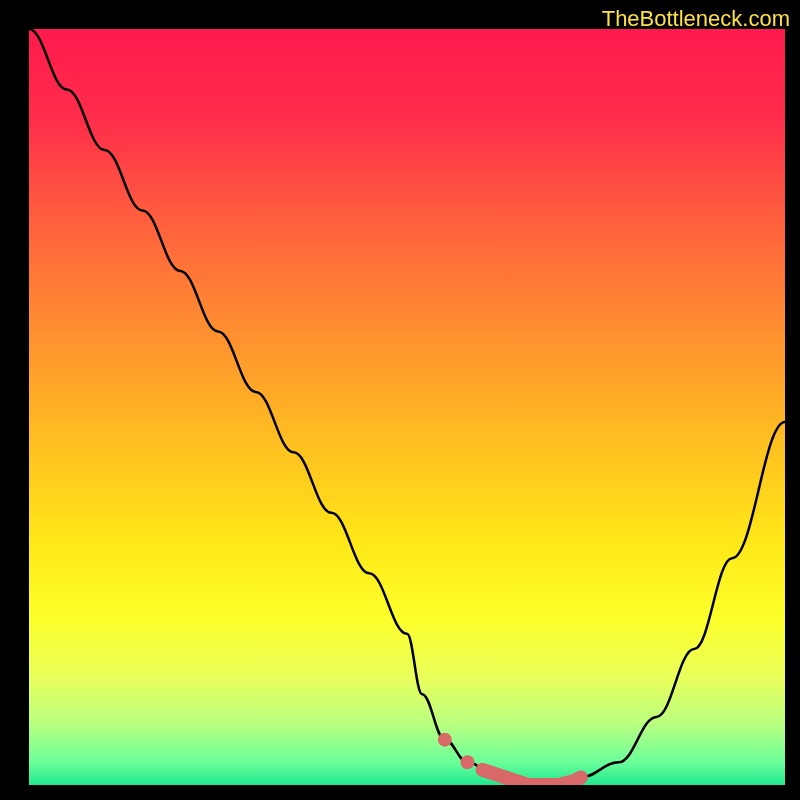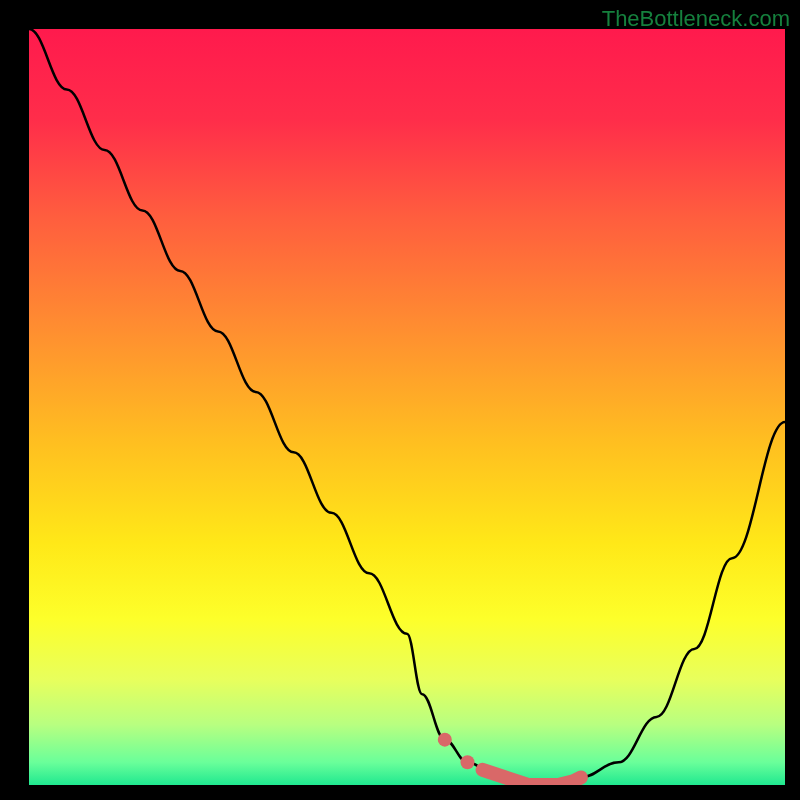--- a/index.html
+++ b/index.html
@@ -8,21 +8,21 @@
     width: 800px;
     height: 800px;
     background: #000;
     position: relative;
     font-family: Arial, sans-serif;
   }
   .attribution {
     position: absolute;
     top: 6px;
     right: 10px;
-    color: #15803d;
+    color: #fde047;
     font-size: 22px;
     z-index: 10;
   }
   .chart-container {
     position: absolute;
     left: 29px;
     top: 29px;
     width: 756px;
     height: 756px;
   }

